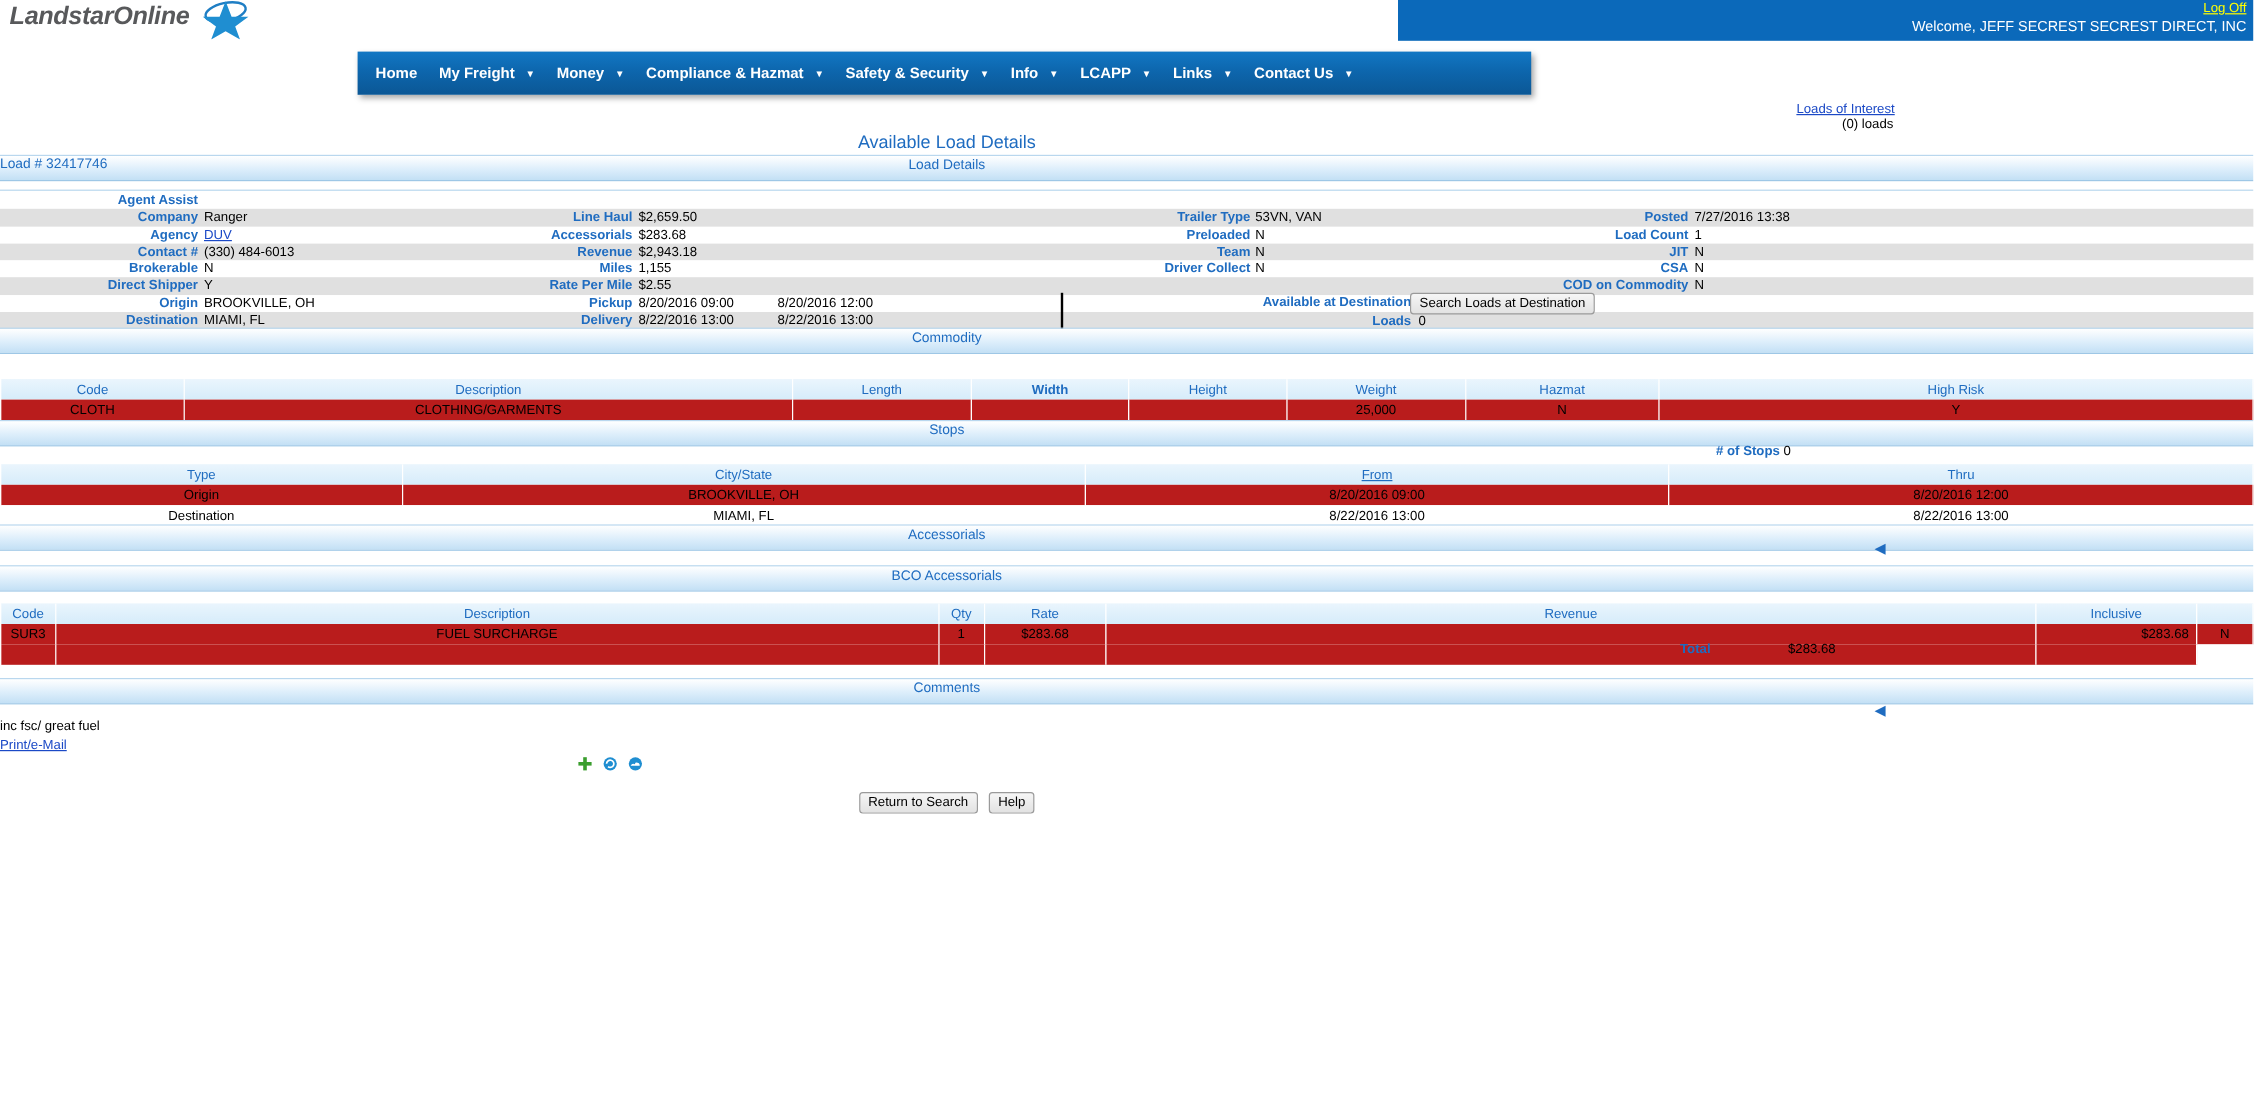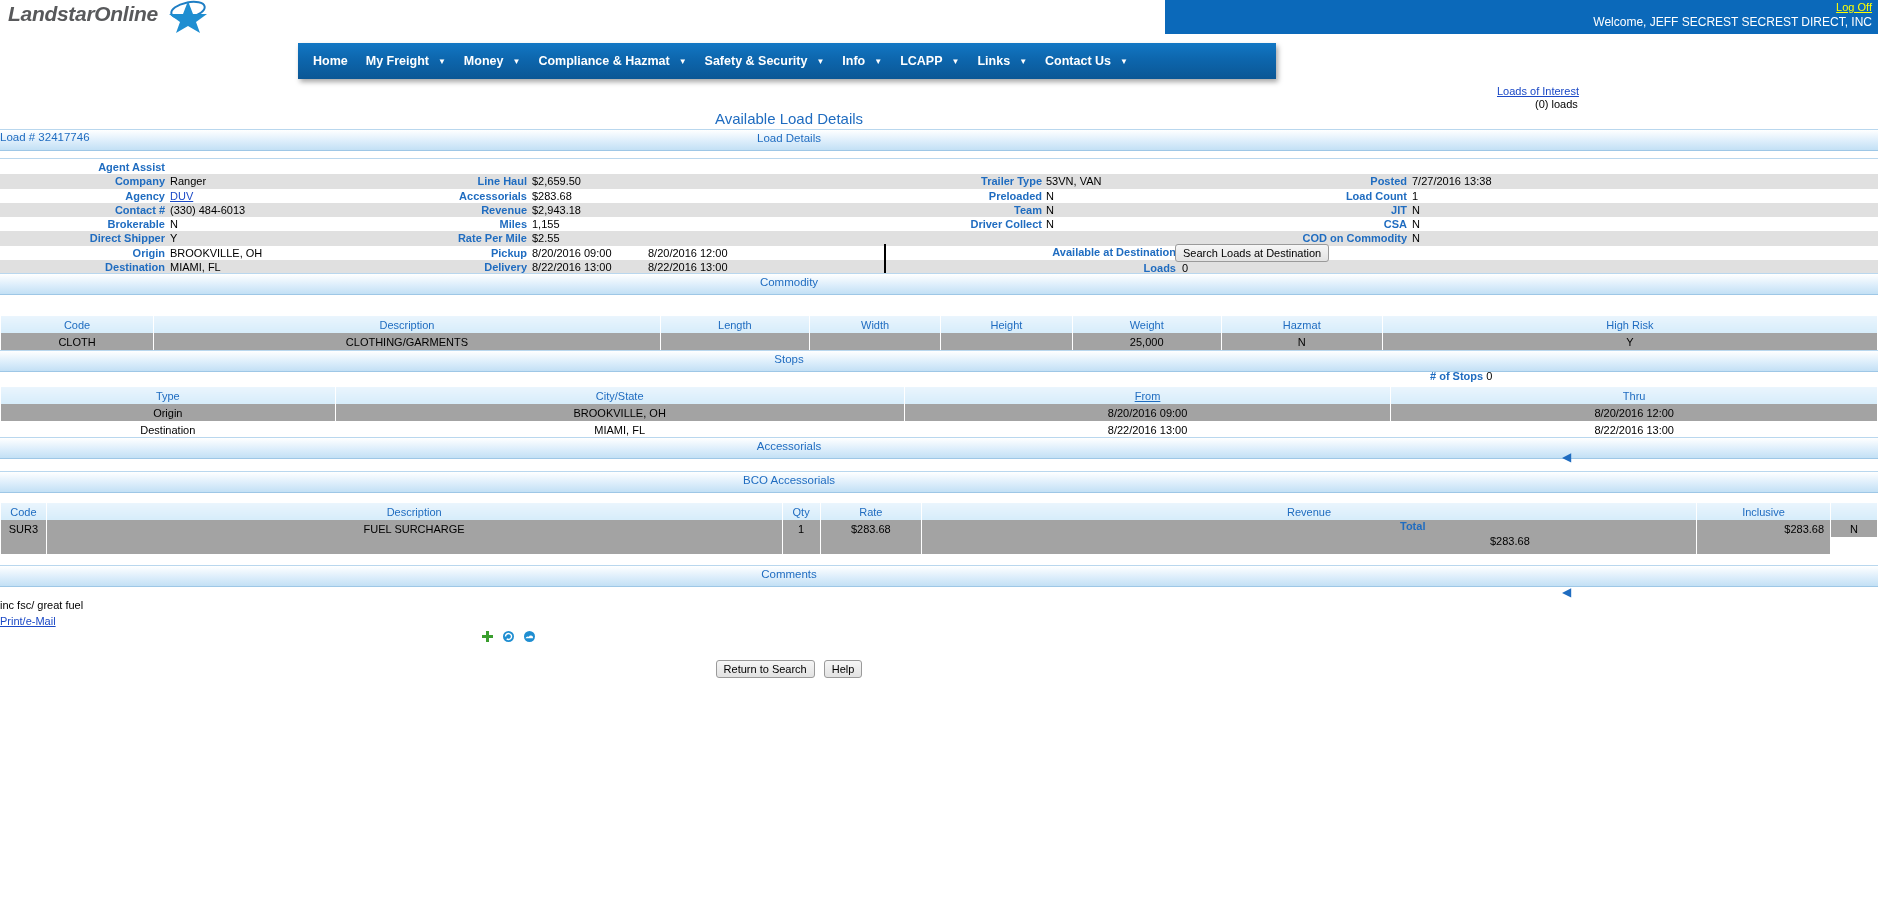--- a/index.html
+++ b/index.html
@@ -272,21 +272,21 @@
     text-align: center;
   }
   table.grid td {
     height: 15px;
     text-align: center;
     border-left: 1px solid #ffffff;
     border-right: 1px solid #ffffff;
     font-size: 11px;
     color: #000;
   }
-  table.grid tr.alt td { background: #a3a3a3; }
+  table.grid tr.alt td { background: #b91c1c; }
   table.grid tr.plain td { background: #ffffff; }
 
   .num-stops {
     position: absolute;
     left: 1430px; top: 370px;
     color: #1f6cc0;
     font-size: 11px;
     font-weight: bold;
     white-space: nowrap;
   }
@@ -303,21 +303,21 @@
     color: #000;
   }
   .hide-arrow {
     position: absolute;
     color: #1f6cc0;
     font-size: 12px;
   }
 
   .total-label {
     position: absolute;
-    left: 1400px; top: 520px;
+    left: 1400px; top: 535px;
     color: #1f6cc0;
     font-size: 11px;
     font-weight: bold;
   }
   .total-val {
     position: absolute;
     left: 1490px; top: 535px;
     color: #000;
     font-size: 11px;
   }
@@ -510,21 +510,21 @@
 
   <div class="sec-bar" style="top:273px;">
     <span>Commodity</span>
   </div>
   <table class="grid" id="commodity-table" style="top:316px;">
       <thead>
         <tr>
           <th style="width: 152px;">Code</th>
           <th style="width: 510px;">Description</th>
           <th style="width: 148px;">Length</th>
-          <th style="width: 130px;">Width</th>
+          <th style="width: 130px; font-weight: bold;">Width</th>
           <th style="width: 130px;">Height</th>
           <th style="width: 148px; margin-left: 46px;">Weight</th>
           <th style="width: 160px;">Hazmat</th>
           <th style="width: 500px;">High Risk</th>
         </tr>
       </thead>
       <tbody>
         <tr class="alt">
           <td>CLOTH</td>
           <td>CLOTHING/GARMENTS</td>

